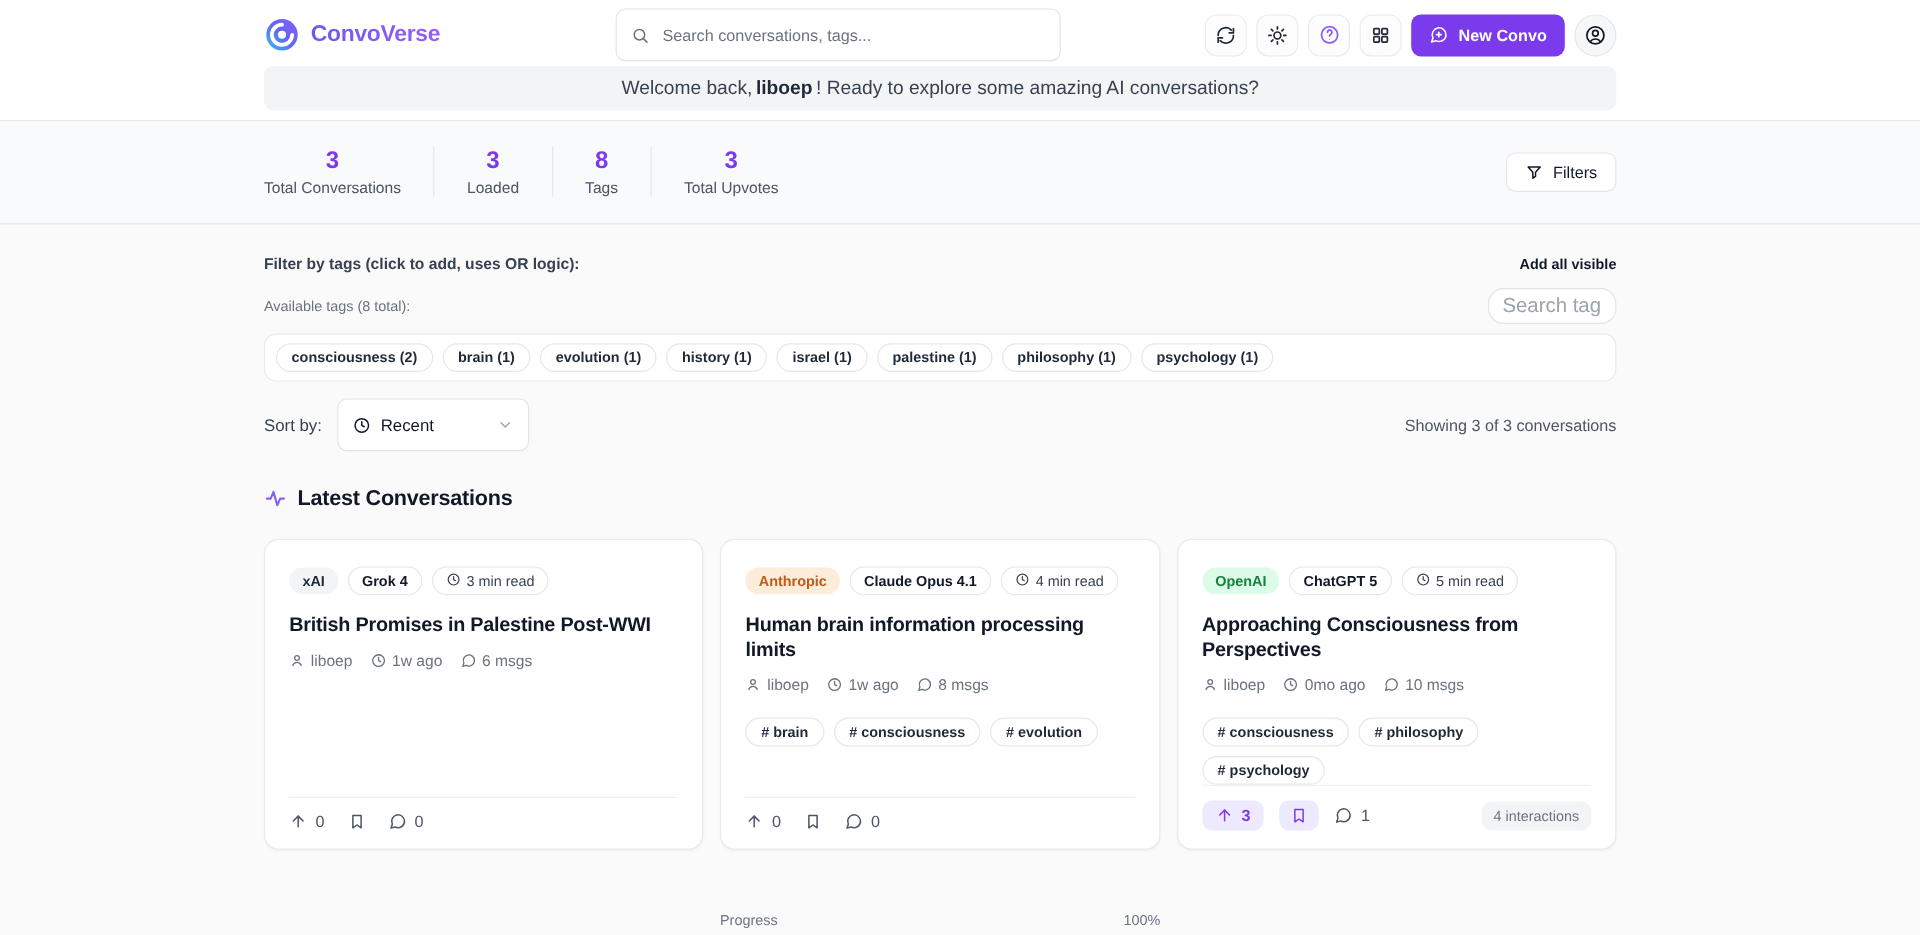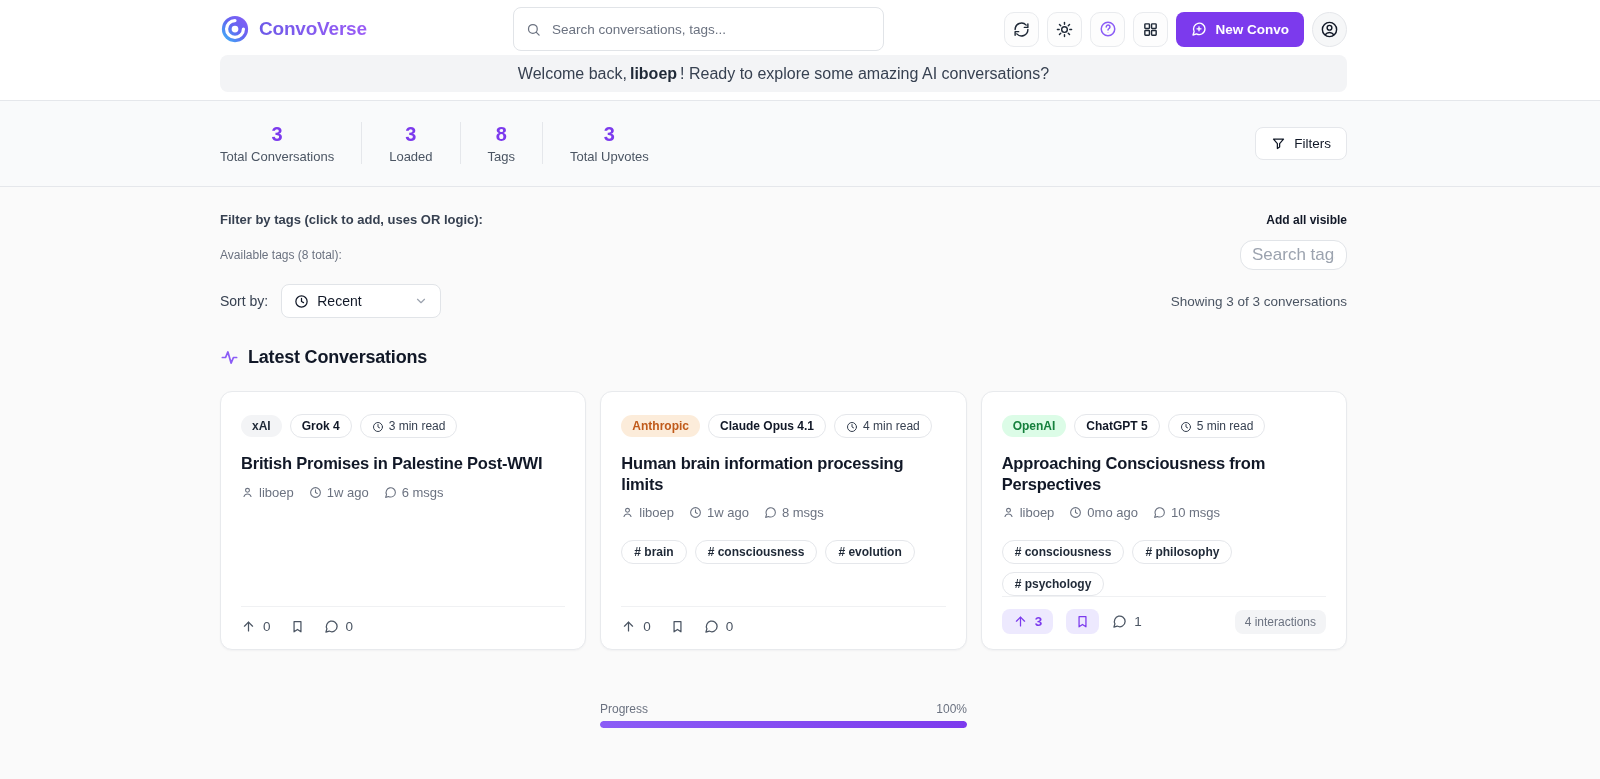--- a/index.html
+++ b/index.html
@@ -85,21 +85,21 @@
   }
   .chip {
     background:#fff; border:1px solid #e5e7eb; border-radius:999px;
     padding:4px 12px; font-size:12px; font-weight:700; color:#1f2937; cursor:pointer; white-space:nowrap;
   }
 
   
   .sort-row { display:flex; align-items:center; margin-top:14px; }
   .sort-label { font-size:14px; color:#374151; }
   .sort-select {
-    margin-left:13px; width:160px; height:34px; background:#fff;
+    margin-left:13px; width:160px; height:44px; background:#fff;
     border:1px solid #e1e4e8; border-radius:8px; padding:0 12px;
     display:flex; align-items:center; gap:8px; font-size:14px; color:#111827; cursor:pointer;
   }
   .sort-select .chev { margin-left:auto; color:#9ca3af; }
   .showing { margin-left:auto; font-size:13.5px; color:#4b5563; }
 
   
   .section-head { display:flex; align-items:center; gap:9px; margin-top:29px; }
   .section-head svg { color:#8b5cf6; }
   .section-title { font-size:18px; font-weight:700; color:#111827; letter-spacing:-0.2px; }
@@ -110,21 +110,21 @@
     background:#fff; border:1px solid #e8eaed; border-radius:12px;
     padding:22px 20px 15px; box-shadow:0 1px 2px rgba(16,24,40,.04);
     display:flex; flex-direction:column; min-height:230px; cursor:pointer;
   }
   .badge-row { display:flex; align-items:center; gap:8px; }
   .badge { font-size:12px; font-weight:700; padding:4px 11px; border-radius:999px; white-space:nowrap; }
   .badge.gray   { background:#f3f4f6; color:#1f2937; }
   .badge.orange { background:#fcecda; color:#c05a1a; }
   .badge.green  { background:#dcfce7; color:#15803d; }
   .badge.outline{ background:#fff; border:1px solid #e5e7eb; color:#111827; }
-  .badge.readtime { display:flex; align-items:flex-end; gap:5px; background:#fff; border:1px solid #e5e7eb; color:#374151; font-weight:500; }
+  .badge.readtime { display:flex; align-items:flex-start; gap:5px; background:#fff; border:1px solid #e5e7eb; color:#374151; font-weight:500; }
   .card-title { margin-top:15px; font-size:16.5px; font-weight:700; color:#111827; line-height:1.25; letter-spacing:-0.2px; }
   .meta-row { margin-top:11px; display:flex; align-items:center; gap:15px; color:#6b7280; font-size:13px; }
   .meta-item { display:flex; align-items:center; gap:5px; }
   .card-tags { margin-top:20px; display:flex; gap:8px; flex-wrap:wrap; }
   .card-footer { margin-top:auto; border-top:1px solid #f0f1f3; padding-top:12px; display:flex; align-items:center; gap:19px; color:#4b5563; font-size:13.5px; }
   .foot-item { display:flex; align-items:center; gap:7px; cursor:pointer; }
   .foot-item.active { background:#ede9fe; color:#7c3aed; padding:5px 11px; border-radius:8px; font-weight:700; margin-right:-6px; }
   .foot-item.bk.active { padding:5px 9px; }
   .interactions { margin-left:auto; background:#f3f4f6; color:#6b7280; font-size:12px; padding:5px 10px; border-radius:8px; }
 
@@ -282,20 +282,30 @@
   <div class="filter-head">
     <span class="filter-title">Filter by tags (click to add, uses OR logic):</span>
     <span class="add-all">Add all visible</span>
   </div>
 
   <div class="avail-row">
     <span class="avail-label">Available tags (8 total):</span>
     <input class="tag-search" placeholder="Search tags..." style="">
   </div>
 
+  <div class="tag-box">
+    <span class="chip">consciousness (2)</span>
+    <span class="chip">brain (1)</span>
+    <span class="chip">evolution (1)</span>
+    <span class="chip">history (1)</span>
+    <span class="chip">israel (1)</span>
+    <span class="chip">palestine (1)</span>
+    <span class="chip">philosophy (1)</span>
+    <span class="chip">psychology (1)</span>
+  </div>
 
   <div class="sort-row">
     <span class="sort-label">Sort by:</span>
     <div class="sort-select">
       <span>
         <svg width="15" height="15" viewBox="0 0 24 24" fill="none" stroke="currentColor" stroke-width="2" stroke-linecap="round">
           <circle cx="12" cy="12" r="9"></circle>
             <polyline points="12 7 12 12 15.2 13.8"></polyline>
         </svg>
       </span>

